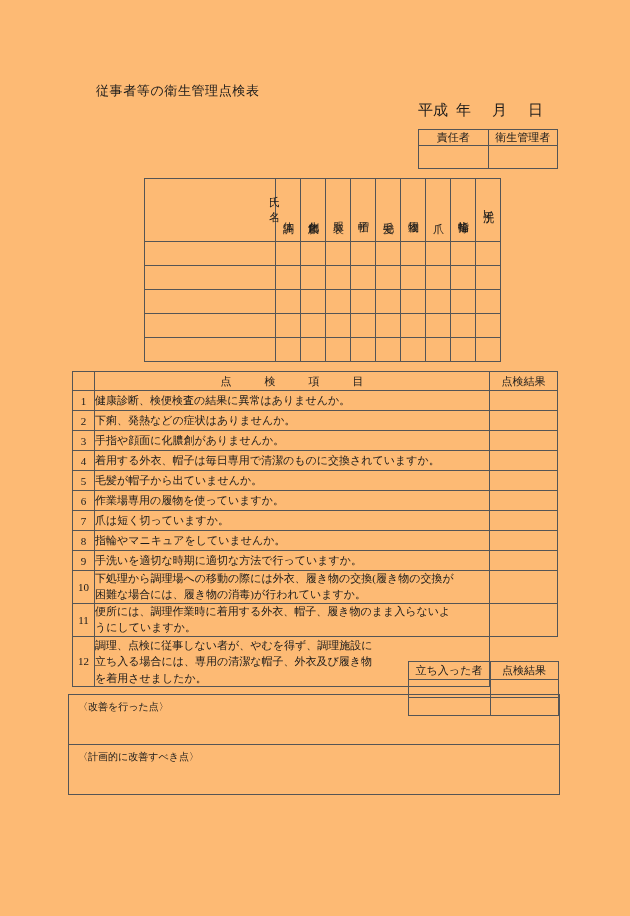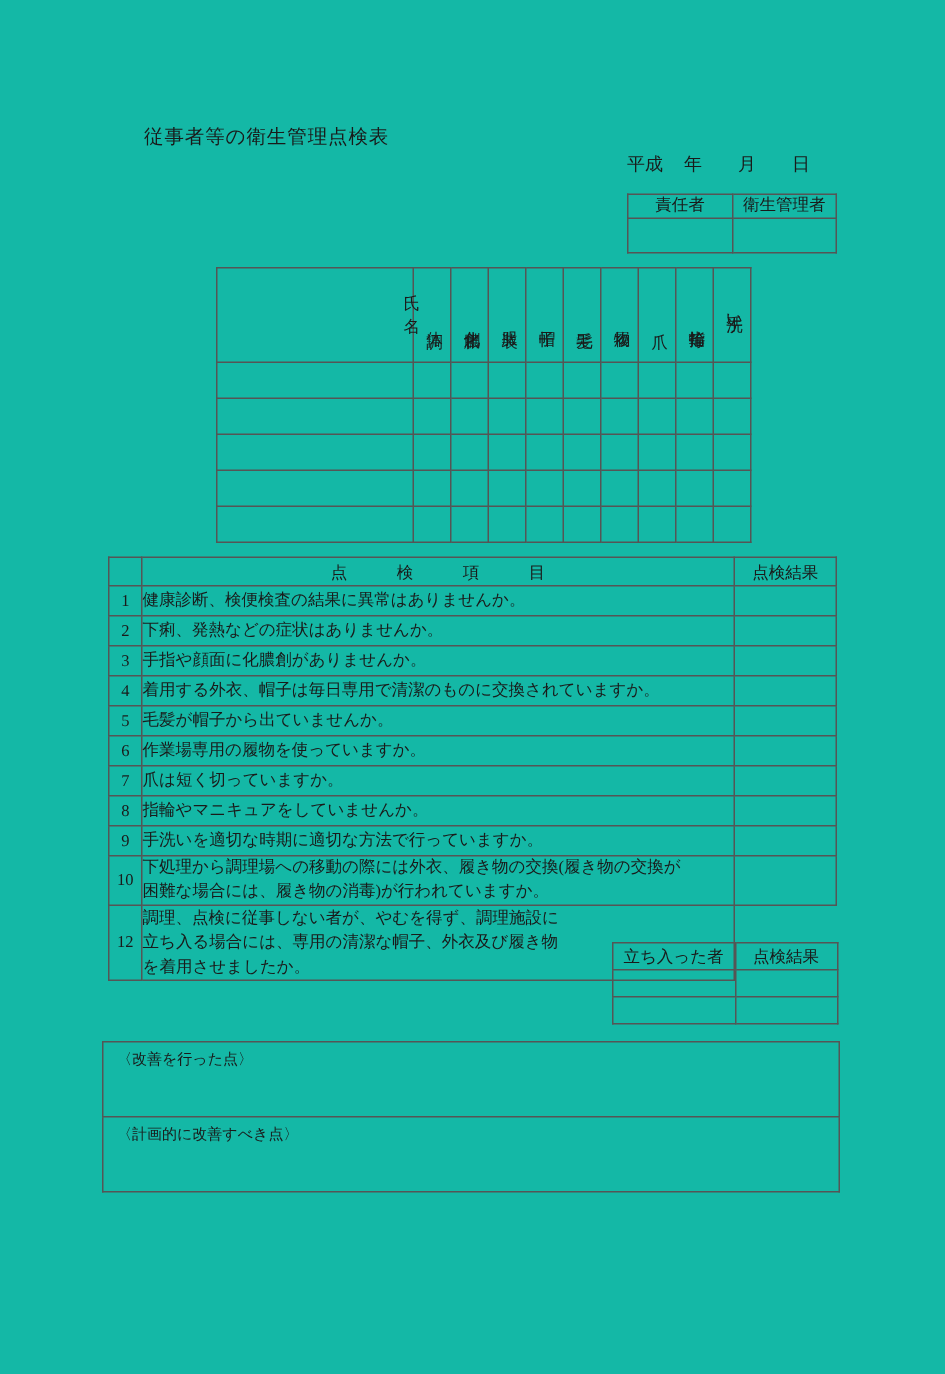--- a/index.html
+++ b/index.html
@@ -11,41 +11,41 @@
     width: 630px;
     height: 916px;
     font-family: "Liberation Serif", "DejaVu Serif", serif;
     color: #1a1a1a;
     position: relative;
     overflow: hidden;
   }
   .page {
     position: absolute;
     inset: 0;
-    background: #14b8a6;
+    background: #fdba74;
     text-decoration: underline;
   }
 
   
   .doc-title {
     position: absolute;
     left: 96px;
     top: 82px;
     font-size: 13px;
     letter-spacing: 0.6px;
     white-space: nowrap;
   }
 
   
   .date-line {
     position: absolute;
     left: 418px;
     top: 101px;
     width: 142px;
-    font-size: 12px;
+    font-size: 15px;
     display: flex;
     align-items: flex-end;
     white-space: nowrap;
   }
   .date-line .d-era   { width: 38px; }
   .date-line .d-year  { width: 36px; text-align: left; }
   .date-line .d-month { width: 36px; text-align: left; }
   .date-line .d-day   { width: 28px; text-align: left; }
 
   
@@ -365,20 +365,28 @@
       <td class="ck-no">9</td>
       <td class="ck-text">手洗いを適切な時期に適切な方法で行っていますか。</td>
       <td class="ck-res"></td>
     </tr>
 
     <tr class="row-2line">
       <td class="ck-no">10</td>
       <td class="ck-text">
         <span class="l">下処理から調理場への移動の際には外衣、履き物の交換(履き物の交換が</span>
         <span class="l">困難な場合には、履き物の消毒)が行われていますか。</span>
+      </td>
+      <td class="ck-res"></td>
+    </tr>
+    <tr class="row-2line">
+      <td class="ck-no">11</td>
+      <td class="ck-text">
+        <span class="l">便所には、調理作業時に着用する外衣、帽子、履き物のまま入らないよ</span>
+        <span class="l">うにしていますか。</span>
       </td>
       <td class="ck-res"></td>
     </tr>
 
     <tr>
       <td class="ck-no">12</td>
       <td class="ck-text item12-text">
         <span class="l">調理、点検に従事しない者が、やむを得ず、調理施設に</span>
         <span class="l">立ち入る場合には、専用の清潔な帽子、外衣及び履き物</span>
         <span class="l">を着用させましたか。</span>

